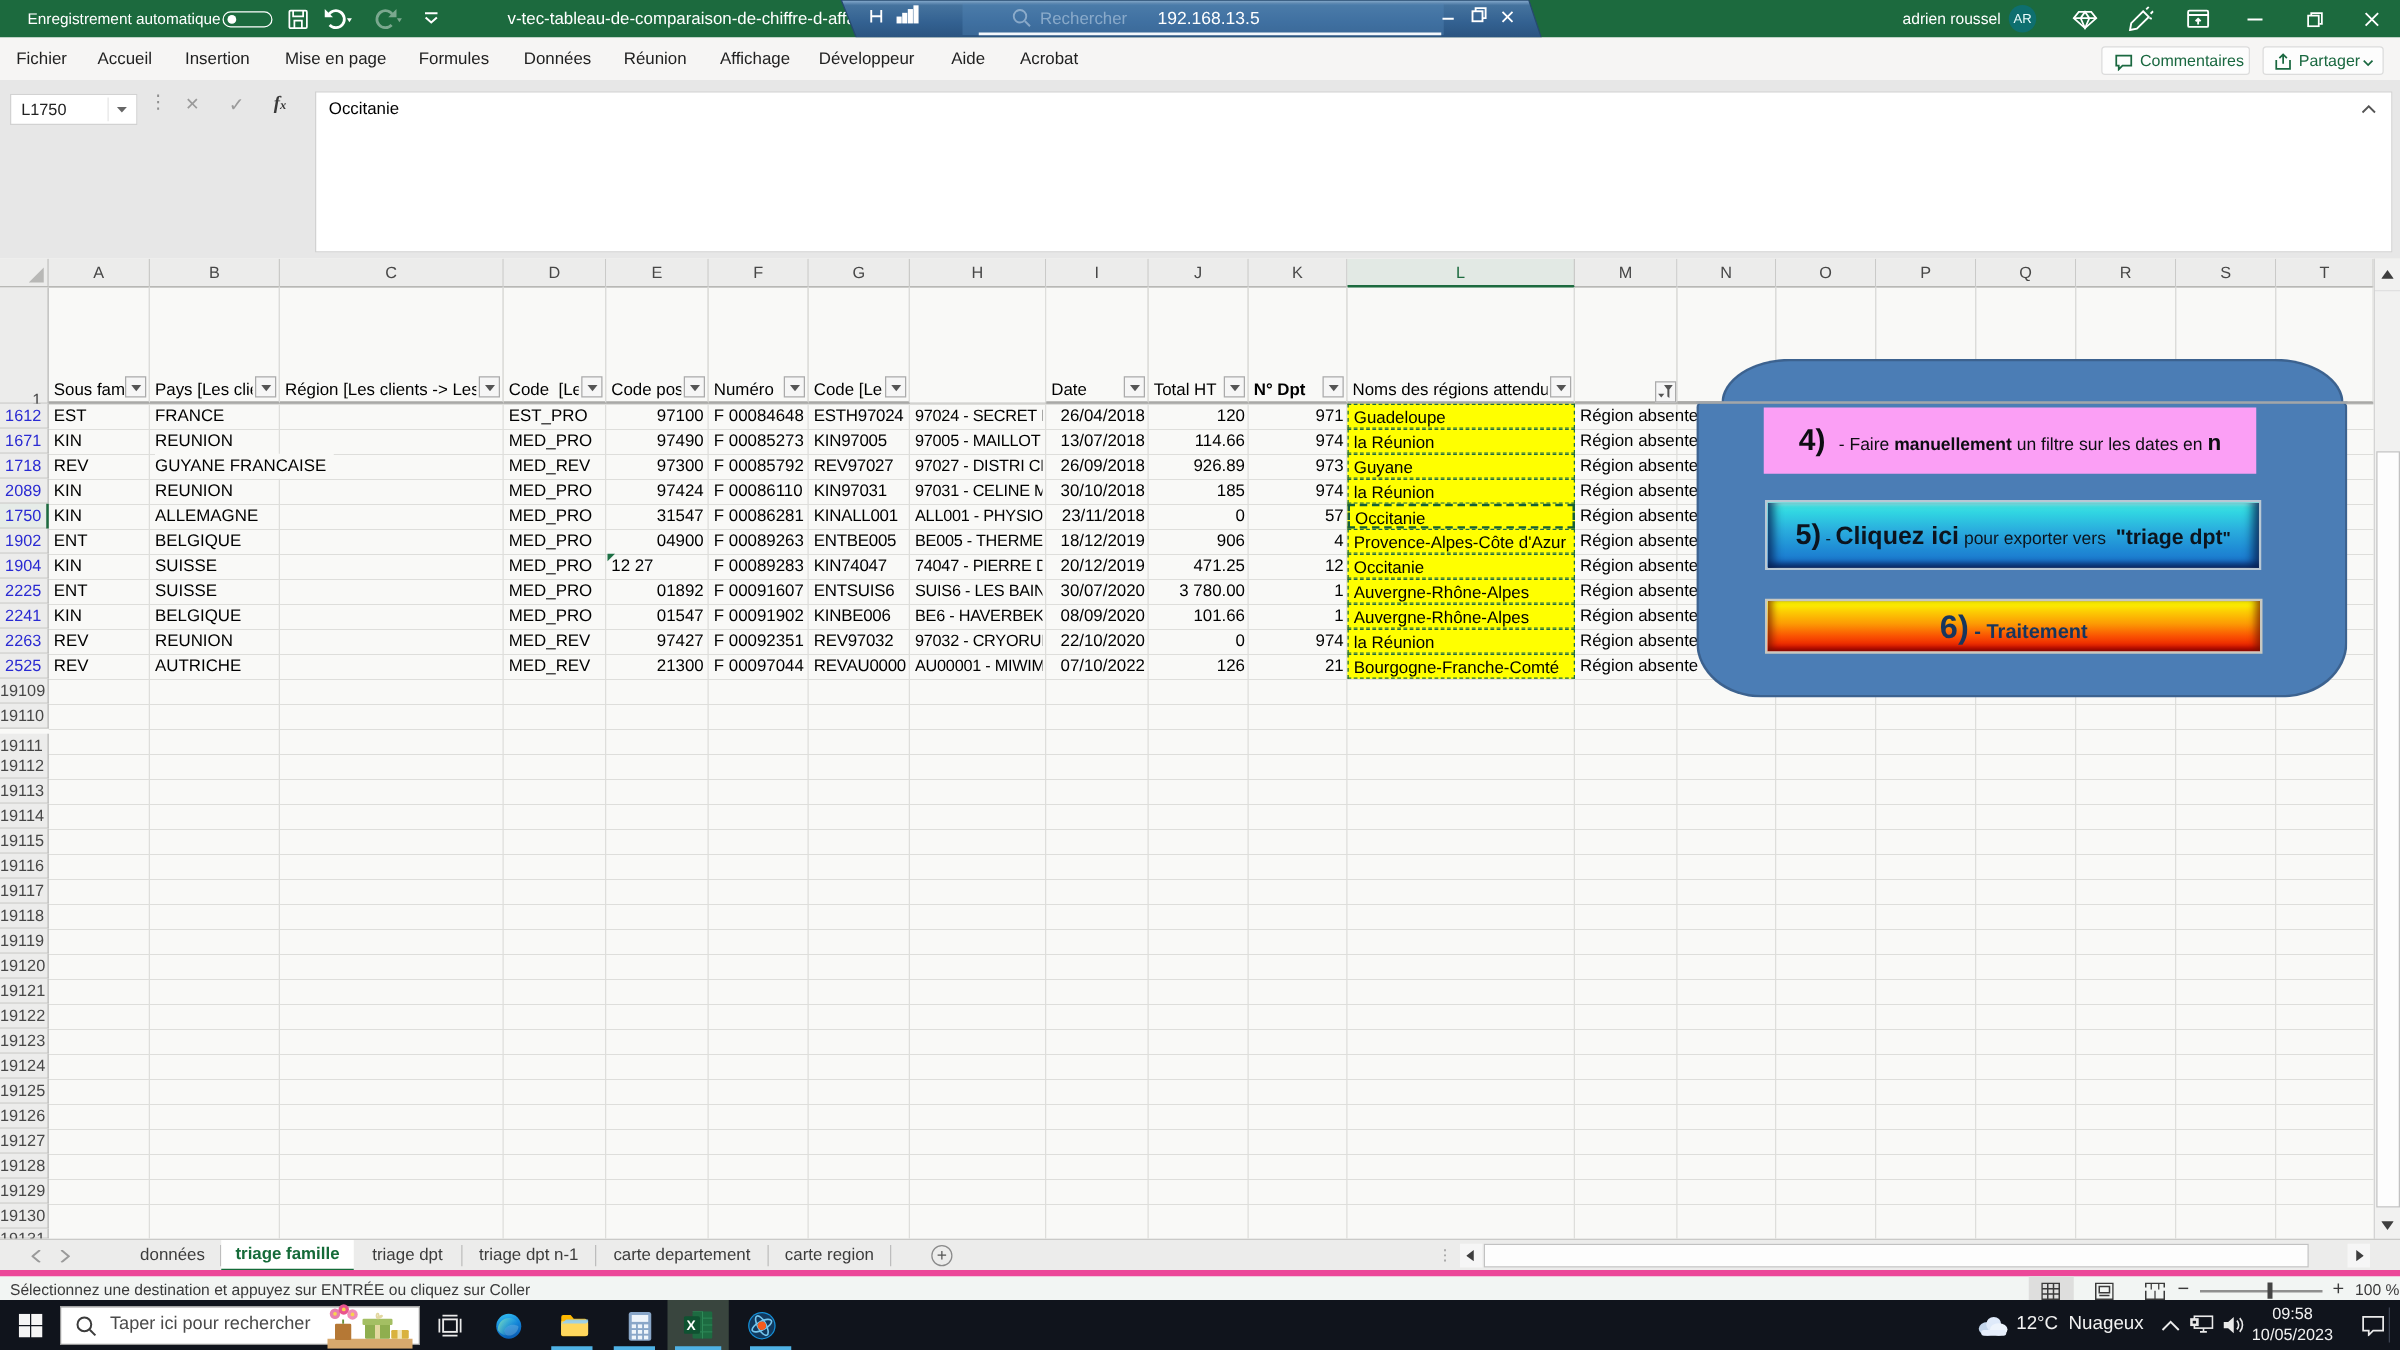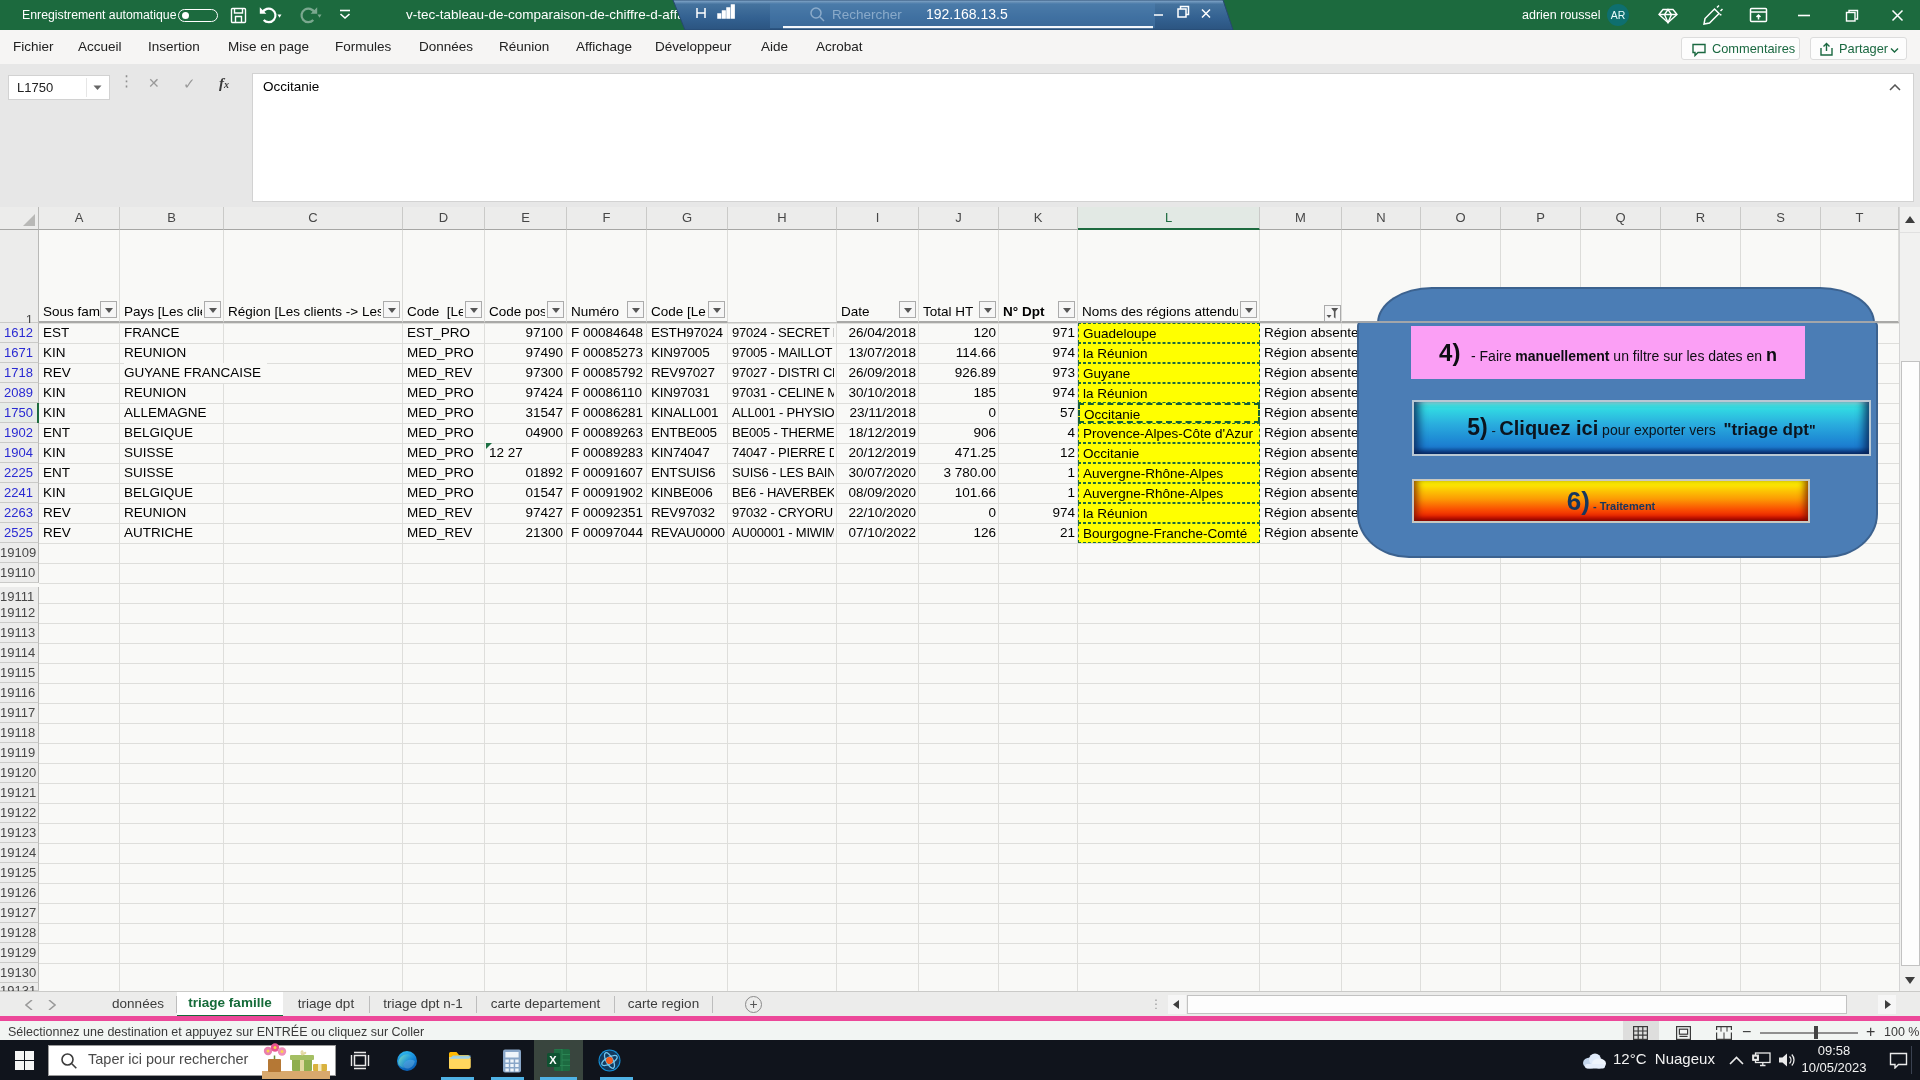--- a/index.html
+++ b/index.html
@@ -521,29 +521,29 @@
 
 <div id="shape">
   <div style="position:absolute;left:1377px;top:287px;width:498px;height:36px;background:#4b7db5;border:2.5px solid #3c628f;border-bottom:none;border-radius:58px 58px 0 0 / 38px 38px 0 0;"></div>
   <div style="position:absolute;left:1357px;top:322px;width:521px;height:236px;background:#4b7db5;border:2.5px solid #3c628f;border-top:1px solid #62849d;border-radius:4px 4px 52px 52px / 4px 4px 44px 44px;"></div>
   <div style="position:absolute;left:1357px;top:321px;width:521px;height:2px;background:#a2a6aa;"></div>
 
   <div style="position:absolute;left:1411px;top:326px;width:394px;height:53px;background:#fb9ff5;color:#0d0d12;text-align:center;line-height:53px;white-space:nowrap;">
     <span style="font-size:24px;font-weight:bold;">4)&nbsp;</span><span style="font-size:14px;"> - Faire <b>manuellement</b> un filtre sur les dates en </span><span style="font-size:18px;font-weight:bold;">n</span>
   </div>
 
-  <div style="position:absolute;left:1412px;top:400px;width:459px;height:56px;background:#b9c8d4;padding:2px;">
+  <div style="position:absolute;left:1412px;top:400px;width:397px;height:56px;background:#b9c8d4;padding:2px;">
    <div style="position:absolute;left:2px;top:2px;right:2px;bottom:2px;background:linear-gradient(to bottom,#42e6e0 0%,#30d4e2 16%,#2aaede 42%,#2090d6 68%,#1c7cd0 86%,#175fb8 100%);box-shadow:inset 9px 0 8px -4px rgba(6,32,82,.8),inset -9px 0 8px -4px rgba(6,32,82,.8),inset 0 -6px 5px -3px rgba(6,26,72,.75),inset 0 3px 3px -1px rgba(255,255,255,.45);color:#0c141e;text-align:center;line-height:51px;white-space:nowrap;">
     <span style="font-size:23px;font-weight:bold;">5)</span><span style="font-size:13px;"> - </span><span style="font-size:20px;font-weight:bold;">Cliquez ici</span><span style="font-size:14px;"> pour exporter vers&nbsp; </span><span style="font-size:17px;font-weight:bold;">"triage dpt</span><span style="font-size:14px;font-weight:bold;">"</span>
    </div>
   </div>
 
   <div style="position:absolute;left:1412px;top:479px;width:398px;height:44px;background:#c8c8c0;padding:2px;">
    <div style="position:absolute;left:2px;top:2px;right:2px;bottom:2px;background:linear-gradient(to bottom,#fcfc02 0%,#fcca03 22%,#fc9a04 45%,#fa5202 70%,#e81600 95%,#d61200 100%);box-shadow:inset 7px 0 6px -3px rgba(110,20,0,.65),inset -7px 0 6px -3px rgba(110,20,0,.65),inset 0 -5px 4px -2px rgba(90,0,0,.6);color:#17365d;text-align:center;line-height:40px;white-space:nowrap;">
-    <span style="font-size:26px;font-weight:bold;">6)</span><span style="font-size:11px;font-weight:bold;"> - Traitement</span>
+    <span style="font-size:26px;font-weight:bold;">6)</span><span style="font-size:16px;font-weight:bold;"> - Traitement</span>
    </div>
   </div>
 </div>
 
 <div id="tabsbar">
   <svg style="position:absolute;left:25px;top:8px;" width="8" height="10" viewBox="0 0 8 10">
       <path d="M7 0 L1 5 L7 10" fill="none" stroke="#9a9a9a" stroke-width="1.6"></path>
     </svg>
   <svg style="position:absolute;left:48px;top:8px;" width="8" height="10" viewBox="0 0 8 10">
       <path d="M1 0 L7 5 L1 10" fill="none" stroke="#9a9a9a" stroke-width="1.6"></path>

